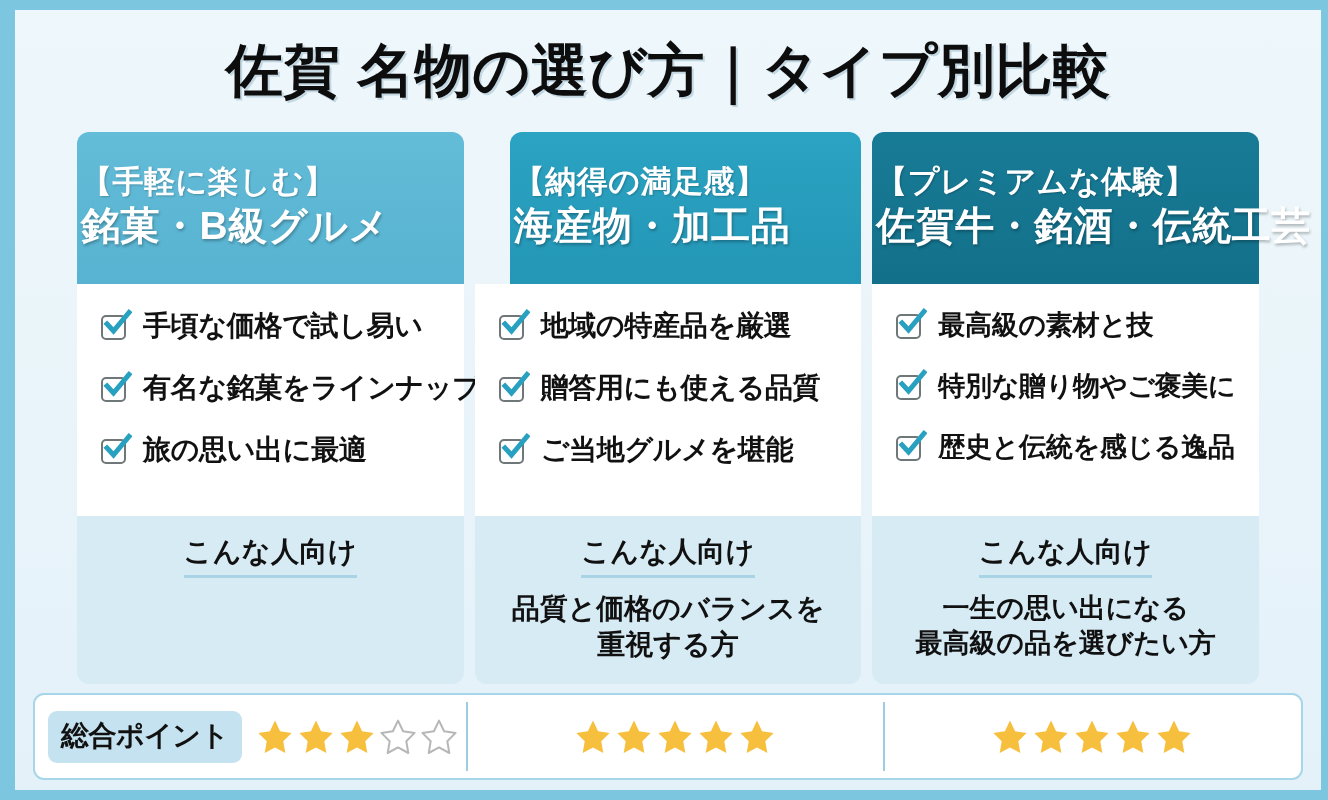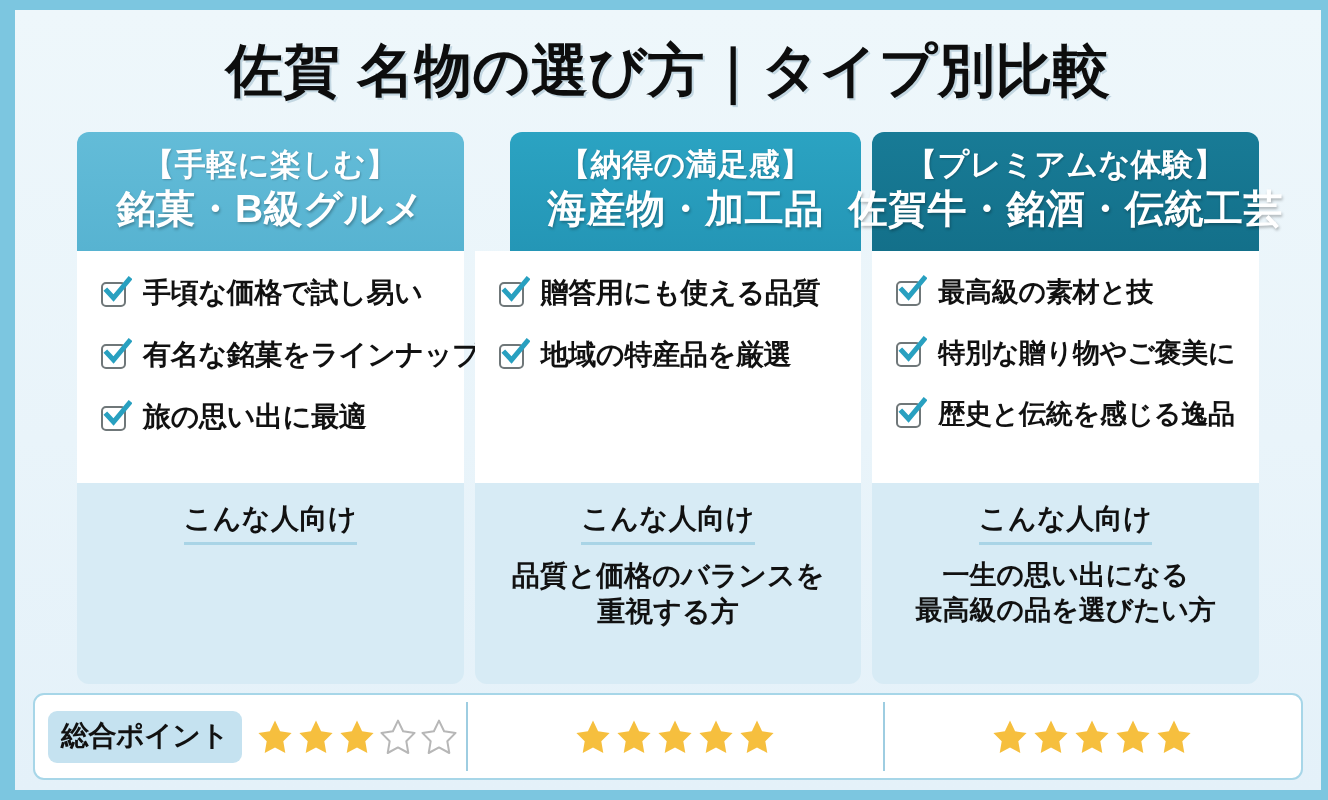--- a/index.html
+++ b/index.html
@@ -63,25 +63,24 @@
   }
   .col {
     flex: 1 1 0;
     display: flex;
     flex-direction: column;
     min-width: 0;
   }
 
   
   .col-head {
-    height: 119px;
+    height: 152px;
     border-radius: 12px 12px 0 0;
     display: flex;
     flex-direction: column;
-    align-items: center;
     justify-content: center;
     color: #ffffff;
     box-sizing: border-box;
     padding: 6px 4px 10px 4px;
   }
   .col-head.c1 { background: linear-gradient(180deg,#63bcd8 0%, #57b3d1 100%); }
   .col-head.c2 { background: linear-gradient(180deg,#2ba3c2 0%, #2496b6 100%); margin-left: 35px; }
   .col-head.c3 { background: linear-gradient(180deg,#187b96 0%, #13708a 100%); }
 
   .head-kicker {
@@ -292,30 +291,39 @@
           <div class="head-main">海産物・加工品</div>
         </div>
         <div class="col-list">
           <div class="check-row">
             <span class="check-box">
               <span class="bx"></span>
               <svg class="tick" viewBox="0 0 30 30" aria-hidden="true">
                   <path d="M5 15 L11.5 22 L27 3.5" fill="none" stroke="#28a0c0" stroke-width="5" stroke-linecap="square" stroke-linejoin="miter"></path>
                 </svg>
             </span>
+            <span class="check-label">地域の特産品を厳選</span>
+          </div>
+          <div class="check-row">
+            <span class="check-box">
+              <span class="bx"></span>
+              <svg class="tick" viewBox="0 0 30 30" aria-hidden="true">
+                  <path d="M5 15 L11.5 22 L27 3.5" fill="none" stroke="#28a0c0" stroke-width="5" stroke-linecap="square" stroke-linejoin="miter"></path>
+                </svg>
+            </span>
             <span class="check-label">贈答用にも使える品質</span>
           </div>
           <div class="check-row">
             <span class="check-box">
               <span class="bx"></span>
               <svg class="tick" viewBox="0 0 30 30" aria-hidden="true">
                   <path d="M5 15 L11.5 22 L27 3.5" fill="none" stroke="#28a0c0" stroke-width="5" stroke-linecap="square" stroke-linejoin="miter"></path>
                 </svg>
             </span>
-            <span class="check-label">地域の特産品を厳選</span>
+            <span class="check-label">ご当地グルメを堪能</span>
           </div>
         </div>
         <div class="col-foot">
           <div class="foot-title">こんな人向け</div>
           <div class="foot-desc">
             <span>品質と価格のバランスを</span><br>
             <span>重視する方</span>
           </div>
         </div>
       </div>

